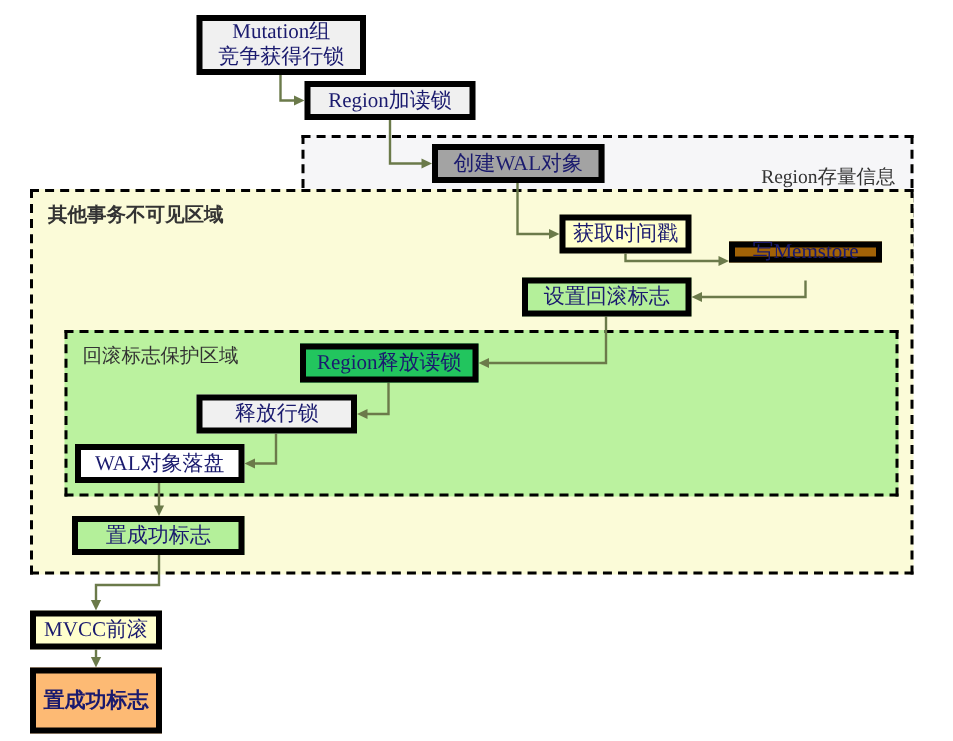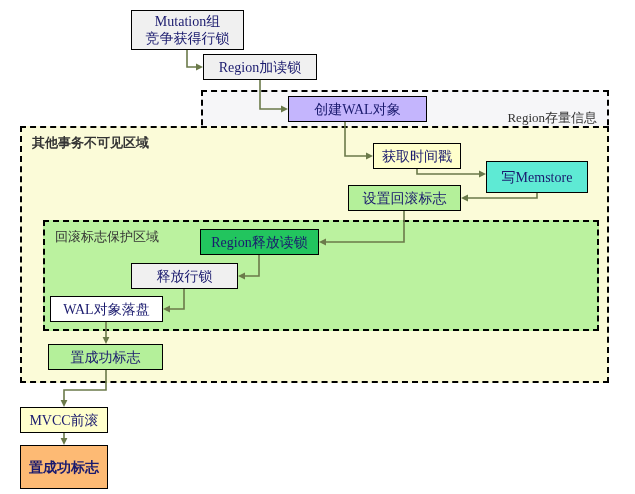--- a/index.html
+++ b/index.html
@@ -1,20 +1,20 @@
 <!DOCTYPE html>
 <html><head>
 <meta charset="utf-8">
 <style>
   html,body{margin:0;padding:0;background:#ffffff;}
   body{font-family:"Liberation Serif","DejaVu Serif",serif;}
   #canvas{position:relative;width:635px;height:494px;background:#ffffff;overflow:hidden;}
   .region{position:absolute;box-sizing:border-box;border:2px dashed #000;}
   .region .rlabel{position:absolute;font-size:13px;color:#333;line-height:17px;white-space:pre;}
-  .node{position:absolute;box-sizing:border-box;border:1px solid #a21caf;
+  .node{position:absolute;box-sizing:border-box;border:4px solid #a21caf;
         display:flex;align-items:center;justify-content:center;
         font-size:14px;color:#1a1a6e;line-height:17px;text-align:center;white-space:pre;}
   .svglayer{position:absolute;left:0;top:0;width:635px;height:494px;pointer-events:none;}
 </style>
 </head>
 <body>
 
 <div id="canvas" style="background: rgb(255, 255, 255);">
     <div class="region" style="left: 201px; top: 90px; width: 408px; height: 123px; background: rgb(246, 246, 248); border-color: rgb(0, 0, 0); z-index: 1;">
       <div class="rlabel" style="color: rgb(51, 51, 51); top: 6px; right: 10px; text-align: right; margin-top: 11px;">Region存量信息
@@ -68,23 +68,23 @@
         <polygon points="64,407 60.6,400 67.4,400" fill="#6b7a4a"></polygon>
       </g>
       <g>
         <path d="M 64 433 L 64 441" fill="none" stroke="#6b7a4a" stroke-width="1.6"></path>
         <polygon points="64,445 60.6,438 67.4,438" fill="#6b7a4a"></polygon>
       </g>
     </svg>
     <div class="node" style="left: 131px; top: 10px; width: 113px; height: 40px; background: rgb(240, 240, 240); border-color: rgb(0, 0, 0); color: rgb(26, 26, 110); z-index: 30;">Mutation组
 竞争获得行锁</div>
     <div class="node" style="left: 203px; top: 54px; width: 114px; height: 26px; background: rgb(240, 240, 240); border-color: rgb(0, 0, 0); color: rgb(26, 26, 110); z-index: 30;">Region加读锁</div>
-    <div class="node" style="left: 288px; top: 96px; width: 139px; height: 26px; background: #c4b5fd; border-color: rgb(0, 0, 0); color: rgb(26, 26, 110); z-index: 30;">创建WAL对象</div>
+    <div class="node" style="left: 288px; top: 96px; width: 115px; height: 26px; background: #a3a3a3; border-color: rgb(0, 0, 0); color: rgb(26, 26, 110); z-index: 30;">创建WAL对象</div>
     <div class="node" style="left: 373px; top: 143px; width: 88px; height: 26px; background: rgb(255, 255, 204); border-color: rgb(0, 0, 0); color: rgb(26, 26, 110); z-index: 30;">获取时间戳</div>
-    <div class="node" style="left: 486px; top: 161px; width: 102px; height: 32px; background: #5eead4; border-color: rgb(0, 0, 0); color: rgb(26, 26, 110); z-index: 30;">写Memstore</div>
+    <div class="node" style="left: 486px; top: 161px; width: 102px; height: 14px; background: #a16207; border-color: rgb(0, 0, 0); color: rgb(26, 26, 110); z-index: 30;">写Memstore</div>
     <div class="node" style="left: 348px; top: 185px; width: 113px; height: 26px; background: rgb(180, 240, 154); border-color: rgb(0, 0, 0); color: rgb(26, 26, 110); z-index: 30;">设置回滚标志</div>
     <div class="node" style="left: 200px; top: 229px; width: 119px; height: 26px; background: #22c55e; border-color: rgb(0, 0, 0); color: rgb(26, 26, 110); z-index: 30;">Region释放读锁</div>
     <div class="node" style="left: 131px; top: 263px; width: 107px; height: 26px; background: rgb(240, 240, 240); border-color: rgb(0, 0, 0); color: rgb(26, 26, 110); z-index: 30; text-align: right;">释放行锁</div>
     <div class="node" style="left: 50px; top: 296px; width: 113px; height: 26px; background: rgb(255, 255, 255); border-color: rgb(0, 0, 0); color: rgb(26, 26, 110); z-index: 30;">WAL对象落盘</div>
     <div class="node" style="left: 48px; top: 344px; width: 115px; height: 26px; background: rgb(180, 240, 154); border-color: rgb(0, 0, 0); color: rgb(26, 26, 110); z-index: 30;">置成功标志</div>
     <div class="node" style="left: 20px; top: 407px; width: 88px; height: 26px; background: rgb(255, 255, 204); border-color: rgb(0, 0, 0); color: rgb(26, 26, 110); z-index: 30;">MVCC前滚</div>
     <div class="node" style="left: 20px; top: 445px; width: 88px; height: 44px; background: #fdba74; border-color: rgb(0, 0, 0); color: rgb(26, 26, 110); z-index: 30; font-weight: bold;">置成功标志</div>
   </div>
 
 </body></html>

